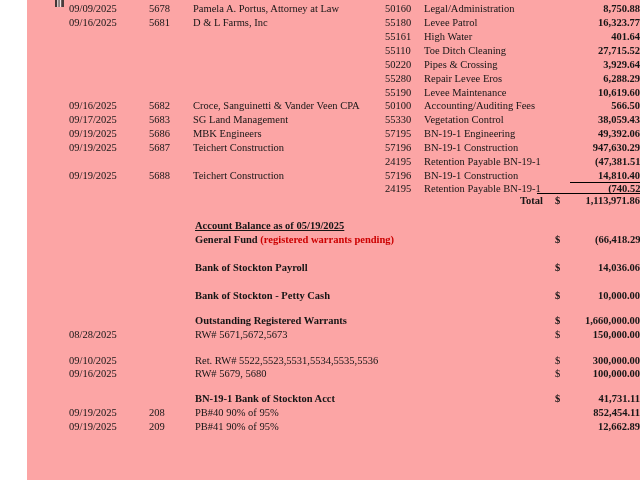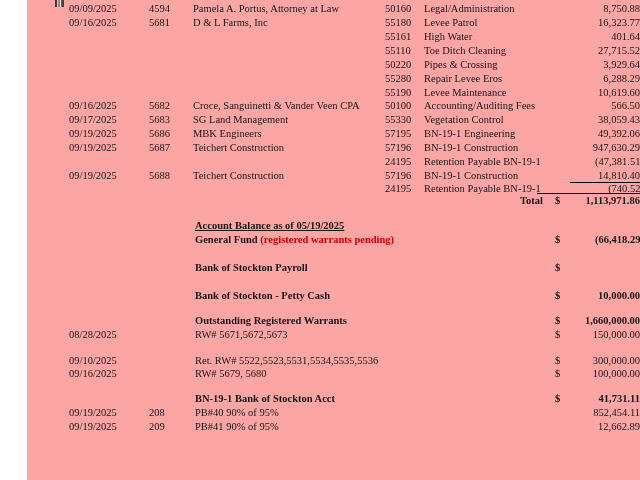--- a/index.html
+++ b/index.html
@@ -8,21 +8,21 @@
     font-family:"Liberation Serif","DejaVu Serif",serif;
     font-size:10.5px;line-height:12px;color:#161616;margin-left:27px;
   }
   .row{position:absolute;left:0;width:640px;height:13px;white-space:nowrap;}
   .cell{position:absolute;top:0;}
   .date{left:42px;}
   .chk{left:122px;}
   .ven{left:166px;}
   .code{left:358px;}
   .acct{left:397px;}
-  .amt{left:475px;width:138px;text-align:right;}
+  .amt{left:475px;width:138px;text-align:right;font-weight:bold;}
   .amt.paren{width:142px;}
   .usd{left:528px;}
   .lbl{left:168px;}
   .b{font-weight:bold;}
   .red{color:#cc0000;font-family:Liberation Serif, serif;}
   .u{text-decoration:underline;}
   .total-lbl{left:430px;width:86px;text-align:right;font-weight:bold;}
   .rule{position:absolute;border-top:1px solid #000;height:0;}
   .rule-sub{top:182px;left:543px;width:74px;}
   .rule-total{top:193px;left:510px;width:108px;border-top-width:1.5px;}
@@ -32,21 +32,21 @@
 </style>
 </head>
 <body>
 
 <div class="page">
 
   <div class="fragment"></div>
 
   <div class="row" style="top:3px">
     <span class="cell date">09/09/2025</span>
-    <span class="cell chk">4594</span>
+    <span class="cell chk">5678</span>
     <span class="cell ven">Pamela A. Portus, Attorney at Law</span>
     <span class="cell code">50160</span>
     <span class="cell acct">Legal/Administration</span>
     <span class="cell amt">8,750.88</span>
   </div>
   <div class="row" style="top:17px">
     <span class="cell date">09/16/2025</span>
     <span class="cell chk">5681</span>
     <span class="cell ven">D &amp; L Farms, Inc</span>
     <span class="cell code">55180</span>
@@ -144,20 +144,21 @@
 
   <div class="row" style="top:234px">
     <span class="cell lbl"><span class="b">General Fund</span> <span class="b red">(registered warrants pending)</span></span>
     <span class="cell usd b">$</span>
     <span class="cell amt paren b">(66,418.29)</span>
   </div>
 
   <div class="row" style="top:262px">
     <span class="cell lbl b">Bank of Stockton Payroll</span>
     <span class="cell usd b">$</span>
+    <span class="cell amt b">14,036.06</span>
   </div>
 
   <div class="row" style="top:290px">
     <span class="cell lbl b">Bank of Stockton - Petty Cash</span>
     <span class="cell usd b">$</span>
     <span class="cell amt b">10,000.00</span>
   </div>
 
   <div class="row" style="top:315px">
     <span class="cell lbl b">Outstanding Registered Warrants</span>

